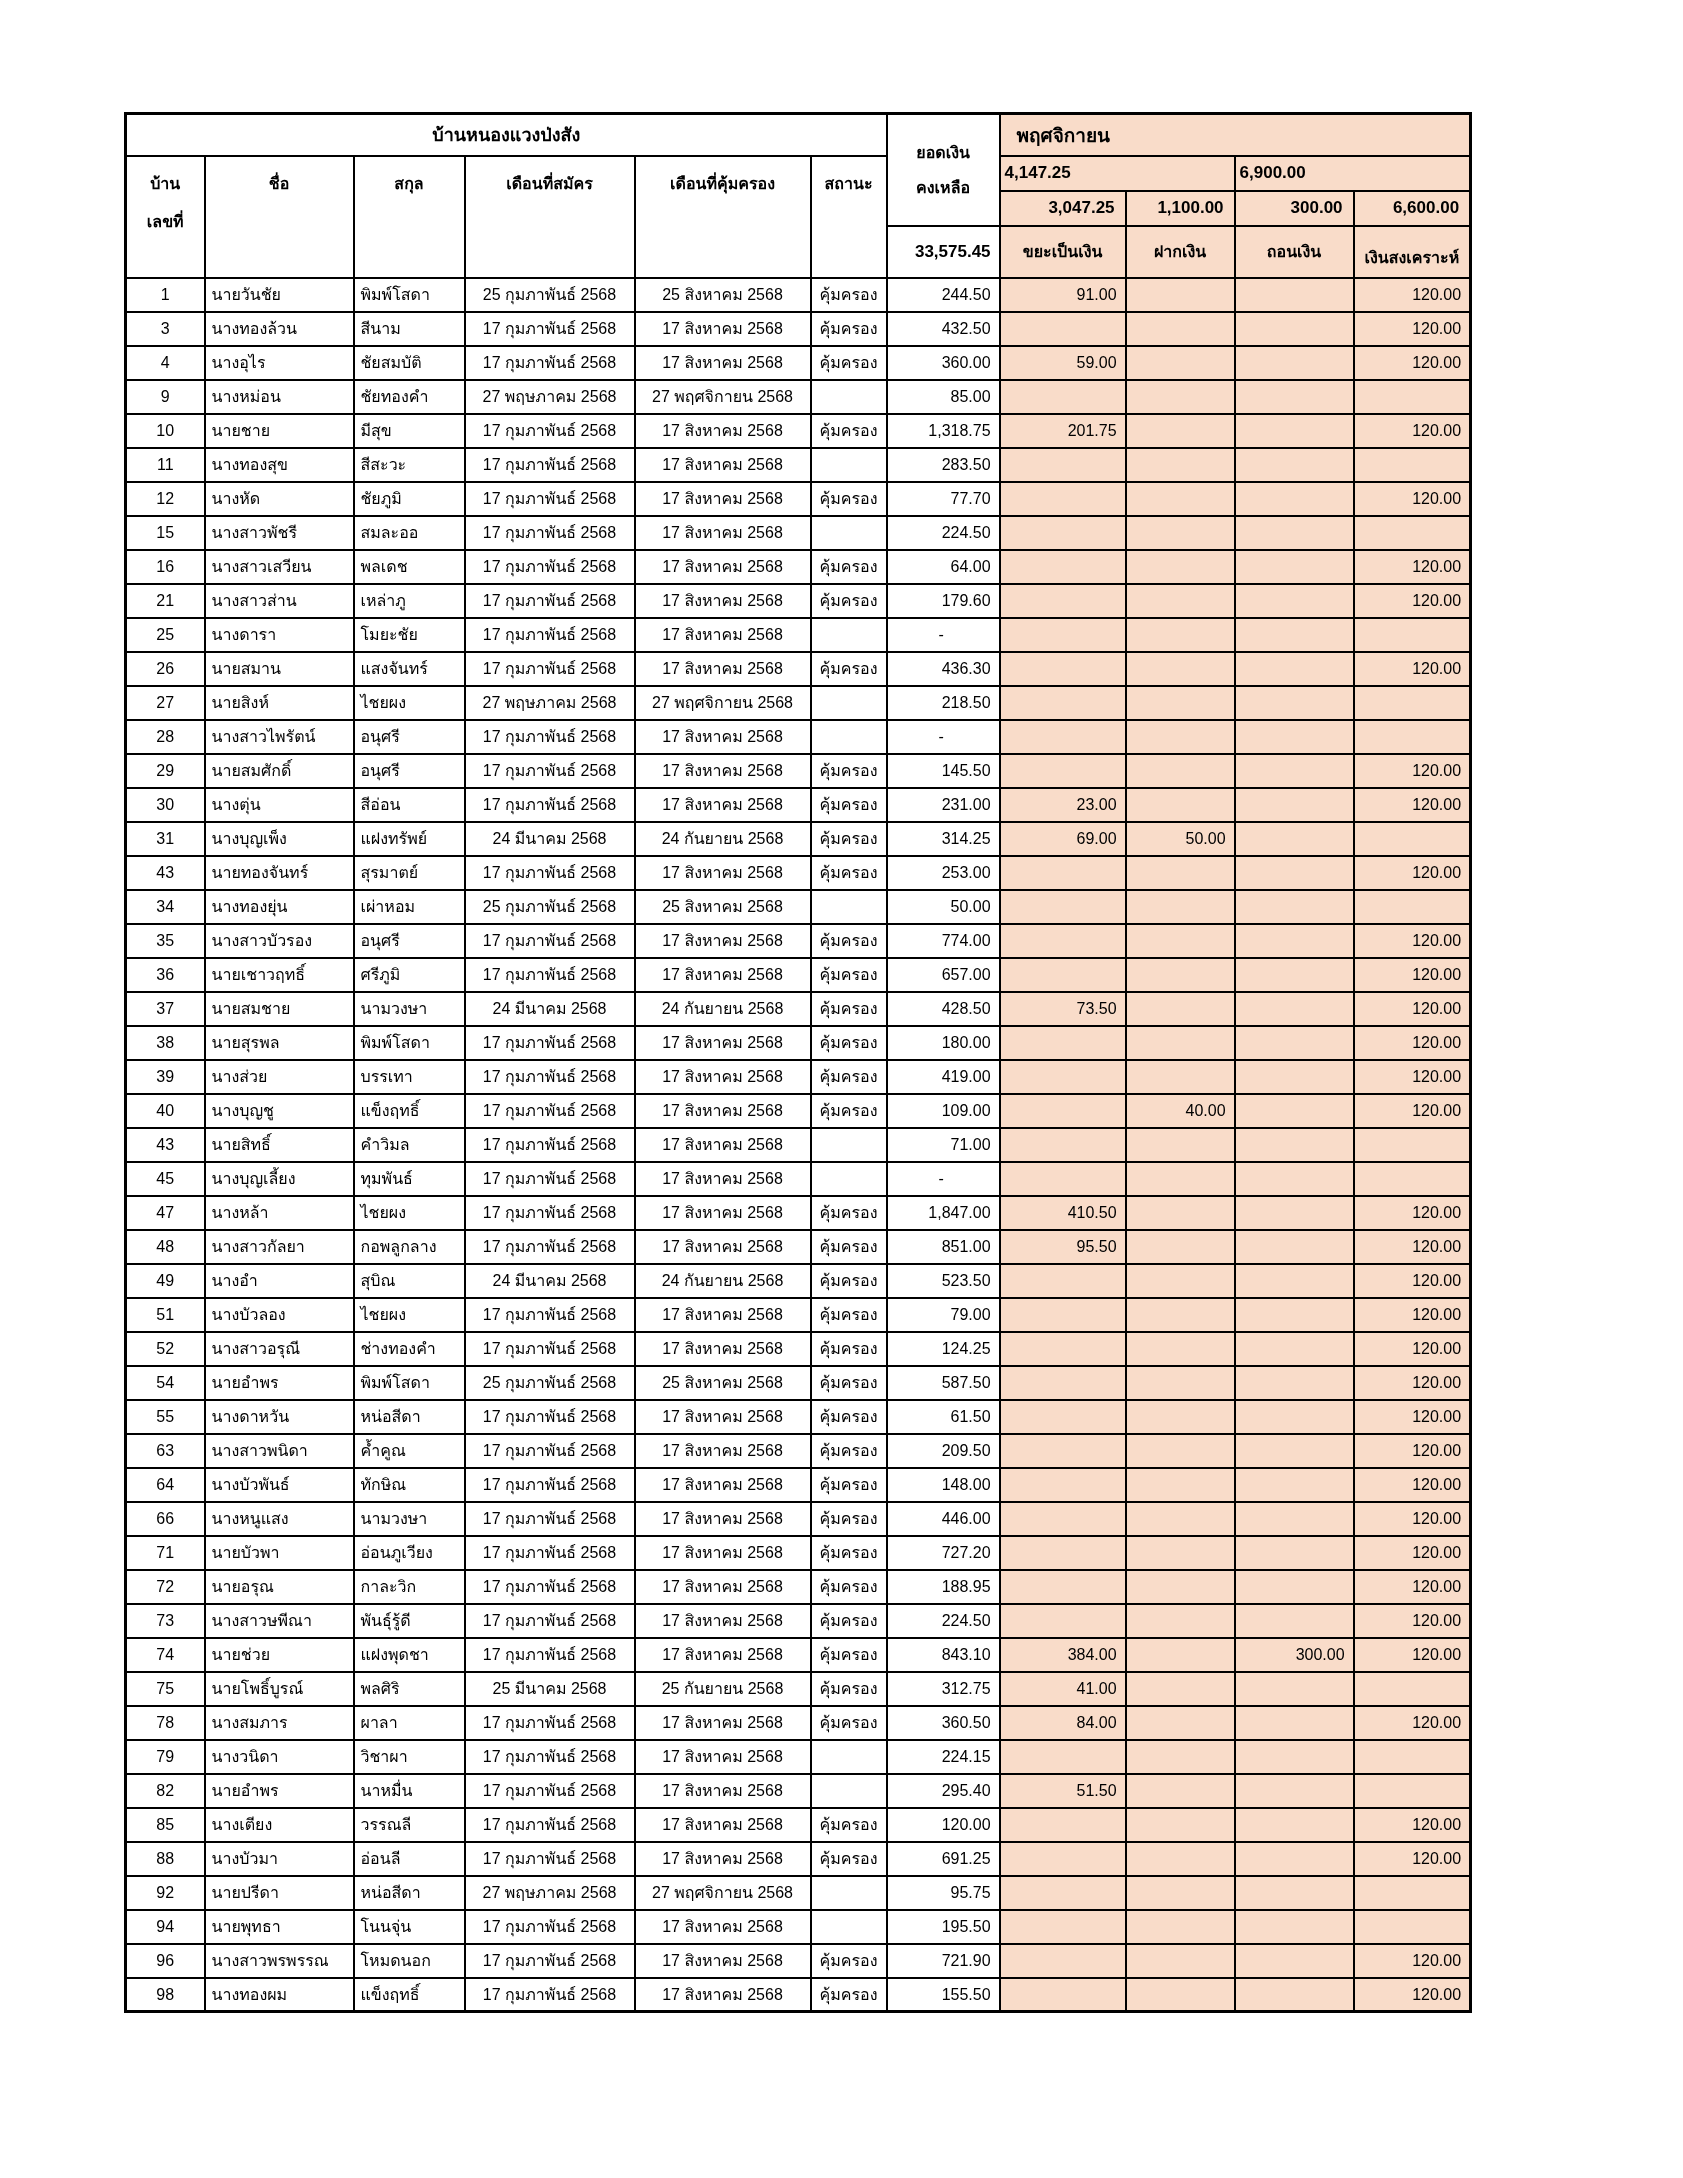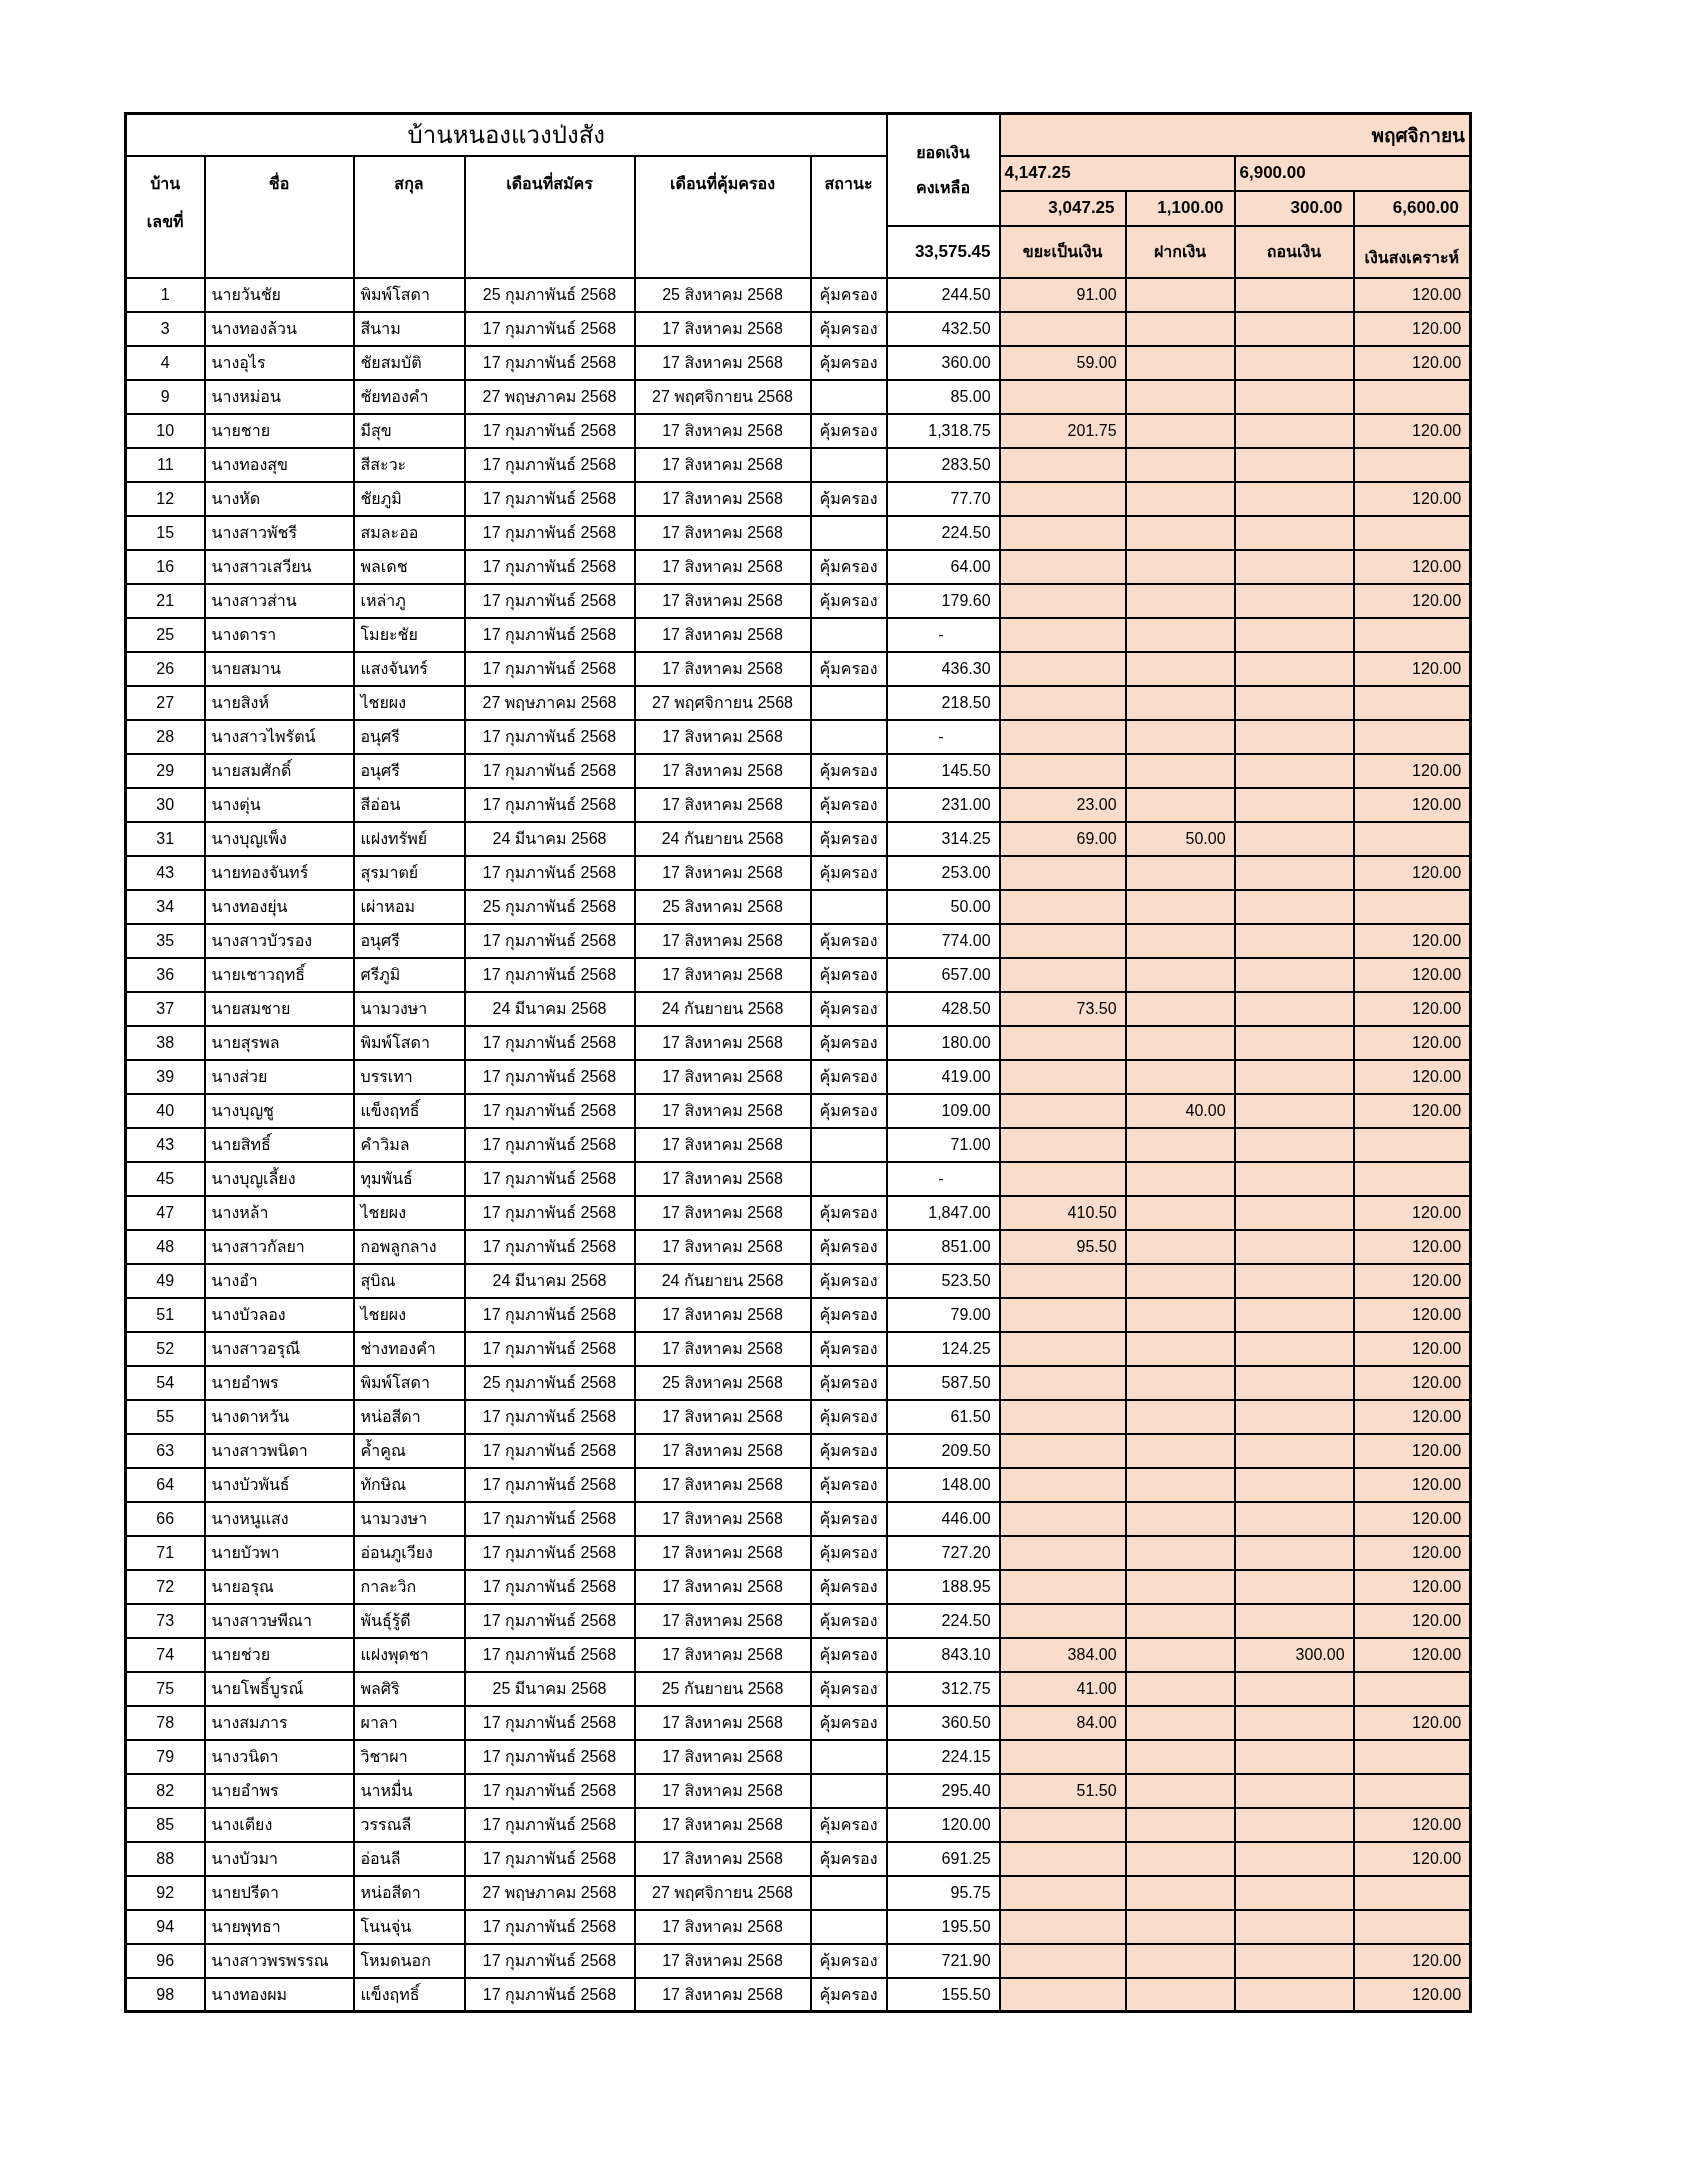--- a/index.html
+++ b/index.html
@@ -26,24 +26,24 @@
     padding:0 4px;
     background:#ffffff;
   }
   table{border:3px solid #000;}
   
   tr.r-title{height:42px;}
   tr.r-sub1{height:35px;}
   tr.r-sub2{height:35px;}
   tr.r-sub3{height:46px;}
   td.title{
-    text-align:center;font-weight:normal;font-size:24px;
+    text-align:center;font-weight:bold;font-size:18px;
   }
   td.pink{background:#F9DCC9;}
-  td.month{text-align:right;font-weight:bold;font-size:19px;padding-left:16px;}
+  td.month{text-align:left;font-weight:bold;font-size:19px;padding-left:16px;}
   td.balance-head{
     text-align:center;font-weight:bold;
     white-space:pre-line;line-height:2.2;
     vertical-align:middle;
   }
   td.colhead{
     text-align:center;font-weight:bold;
     vertical-align:top;padding-top:8px;
     white-space:pre-line;line-height:2.4;
   }

